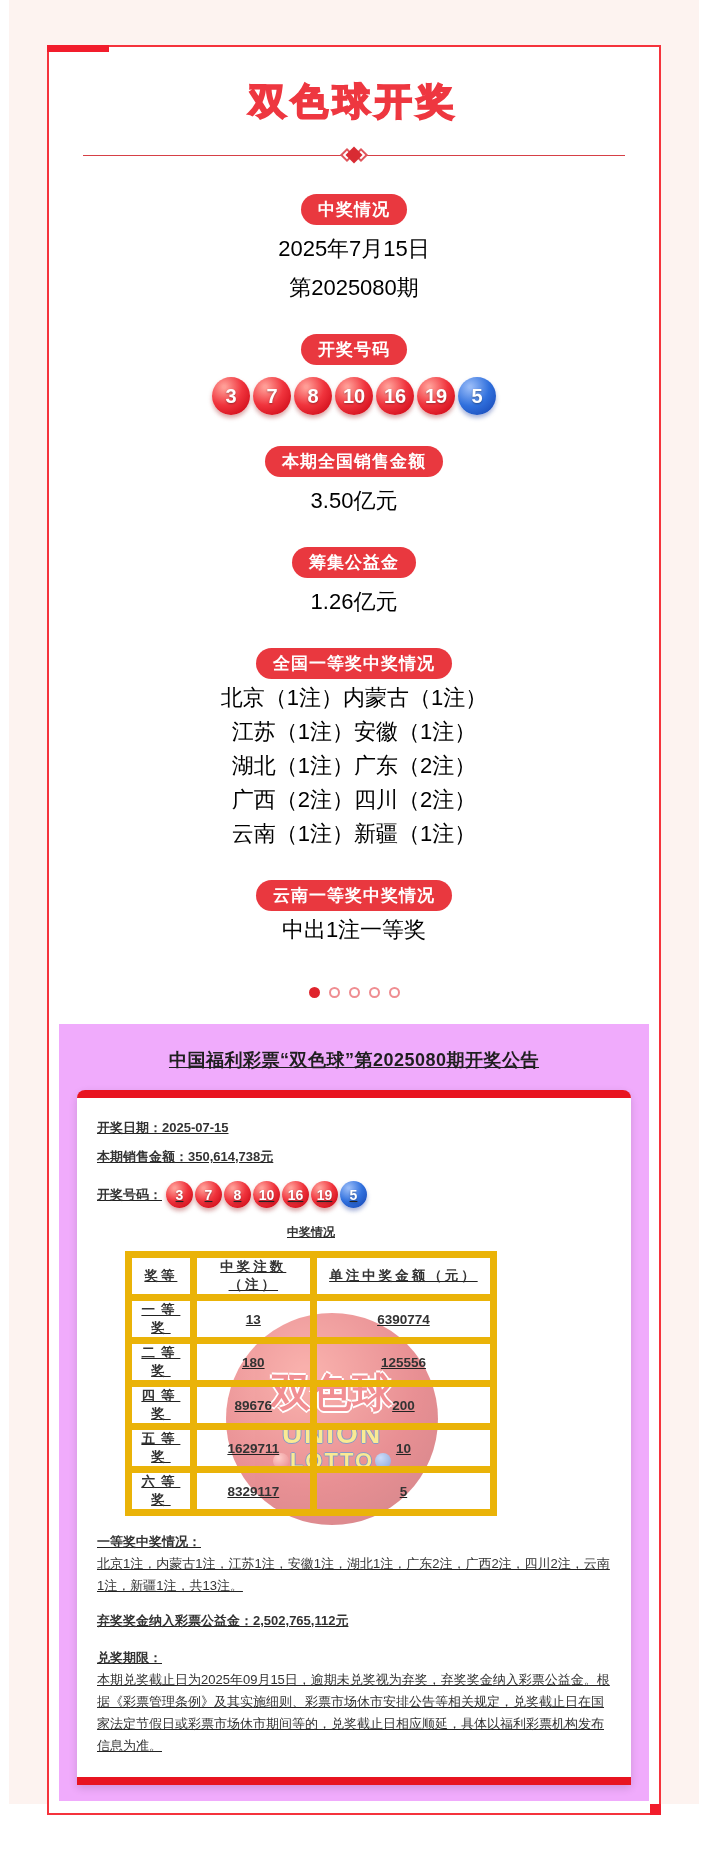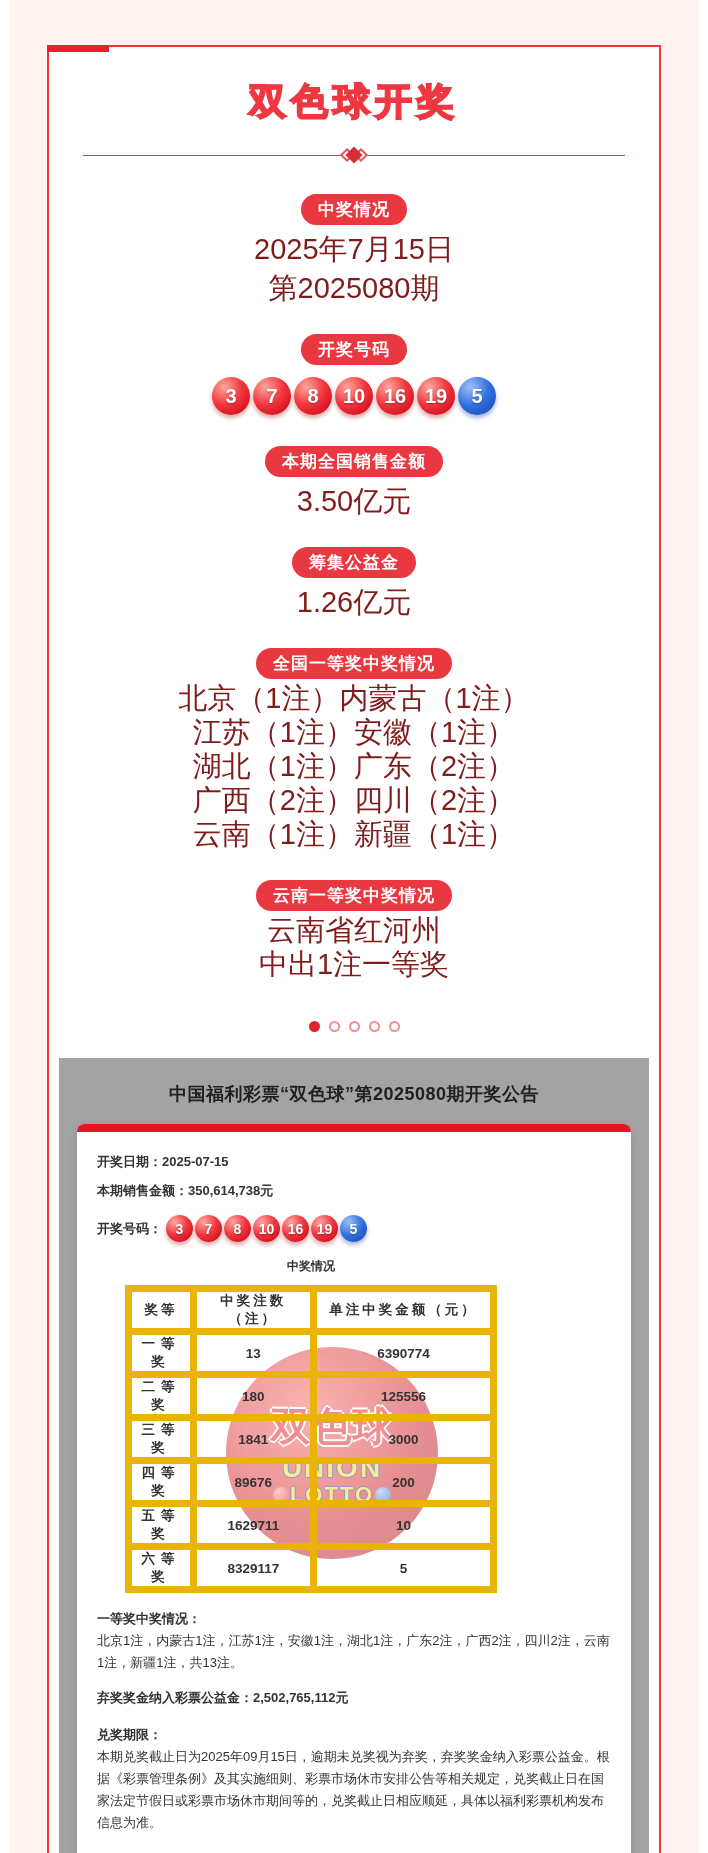--- a/index.html
+++ b/index.html
@@ -29,40 +29,40 @@
   .dia { display:inline-block; width:12px; height:12px; transform:rotate(45deg); }
   .dia.solid { background:#d92b33; margin:0 -4px; z-index:2; }
   .dia.hollow { border:2px solid #e0565c; background:transparent; width:10px; height:10px; }
 
   .sec { margin-top:31px; }
   .badge {
     display:inline-block; background:#e9383f; color:#fff; font-weight:bold;
     font-size:17px; line-height:1; padding:7px 17px 7px; border-radius:17px;
     letter-spacing:1px;
   }
-  .big-text { font-size:29px; color:#7f1d1d; margin-top:9px; line-height:30px; }
+  .big-text { font-size:22px; color:#000000; margin-top:9px; line-height:30px; }
   .lines .big-text { margin-top:4px; }
 
   .balls { display:flex; justify-content:center; align-items:center; gap:3px; margin-top:12px; }
   .ball {
     width:38px; height:38px; border-radius:50%; display:flex; align-items:center; justify-content:center;
     color:#fff; font-weight:bold; font-size:20px;
     box-shadow:0 3px 4px rgba(150,10,10,.35);
   }
   .ball i { font-style:normal; text-shadow:0 1px 2px rgba(0,0,0,.35); }
   .ball.red  { background:radial-gradient(circle at 32% 26%, #ff9d96 4%, #f0343d 48%, #d20e1b 85%); }
   .ball.blue { background:radial-gradient(circle at 32% 26%, #95b9f7 4%, #3070dd 50%, #1a4cba 88%);
                box-shadow:0 3px 4px rgba(10,40,150,.35); }
 
   .dots { display:flex; justify-content:center; gap:9px; margin-top:42px; }
   .dot { width:11px; height:11px; border-radius:50%; border:2px solid #ef8d91; background:transparent; }
   .dot.active { background:#df242d; border-color:#df242d; }
 
   
-  .announce { margin:26px 10px 0; background:#a3a3a3; padding:24px 0 16px; text-align:center; }
+  .announce { margin:26px 10px 0; background:#f0abfc; padding:24px 0 16px; text-align:center;text-decoration:underline; }
   .announce h2 { font-size:18px; font-weight:bold; color:#1f1f1f; letter-spacing:.5px; }
   .a-card {
     margin:18px 18px 0; background:#fff; text-align:left; position:relative;
     border-radius:9px 9px 2px 2px; box-shadow:0 3px 8px rgba(0,0,0,.14);
   }
   .a-bar-top { height:8px; background:#e81420; border-radius:9px 9px 0 0; }
   .a-bar-bottom { height:8px; background:#e81420; }
   .a-body { padding:20px 20px 20px 20px; font-size:13px; color:#333; }
   .a-row { display:flex; margin-bottom:9px; line-height:20px; }
   .a-row b, .a-label { font-weight:bold; white-space:nowrap; }
@@ -171,21 +171,20 @@
           <div class="big-text">湖北（1注）广东（2注）</div>
           <div class="big-text">广西（2注）四川（2注）</div>
           <div class="big-text">云南（1注）新疆（1注）</div>
         </div>
     </div>
 
     <div class="sec lines">
       <span class="badge">云南一等奖中奖情况</span>
       <div>
 
-      <div class="big-text">云南省红河州</div>
           <div class="big-text">中出1注一等奖</div>
         </div>
     </div>
 
 
     <div class="dots">
         <span class="dot active"></span>
         <span class="dot"></span>
         <span class="dot"></span>
         <span class="dot"></span>
@@ -264,25 +263,20 @@
                     <td class="num">13</td>
                     <td class="num">6390774</td>
                   </tr>
 
                   <tr>
                     <td class="tier">二等奖</td>
                     <td class="num">180</td>
                     <td class="num">125556</td>
                   </tr>
 
-                  <tr>
-                    <td class="tier">三等奖</td>
-                    <td class="num">1841</td>
-                    <td class="num">3000</td>
-                  </tr>
 
                   <tr>
                     <td class="tier">四等奖</td>
                     <td class="num">89676</td>
                     <td class="num">200</td>
                   </tr>
 
                   <tr>
                     <td class="tier">五等奖</td>
                     <td class="num">1629711</td>

